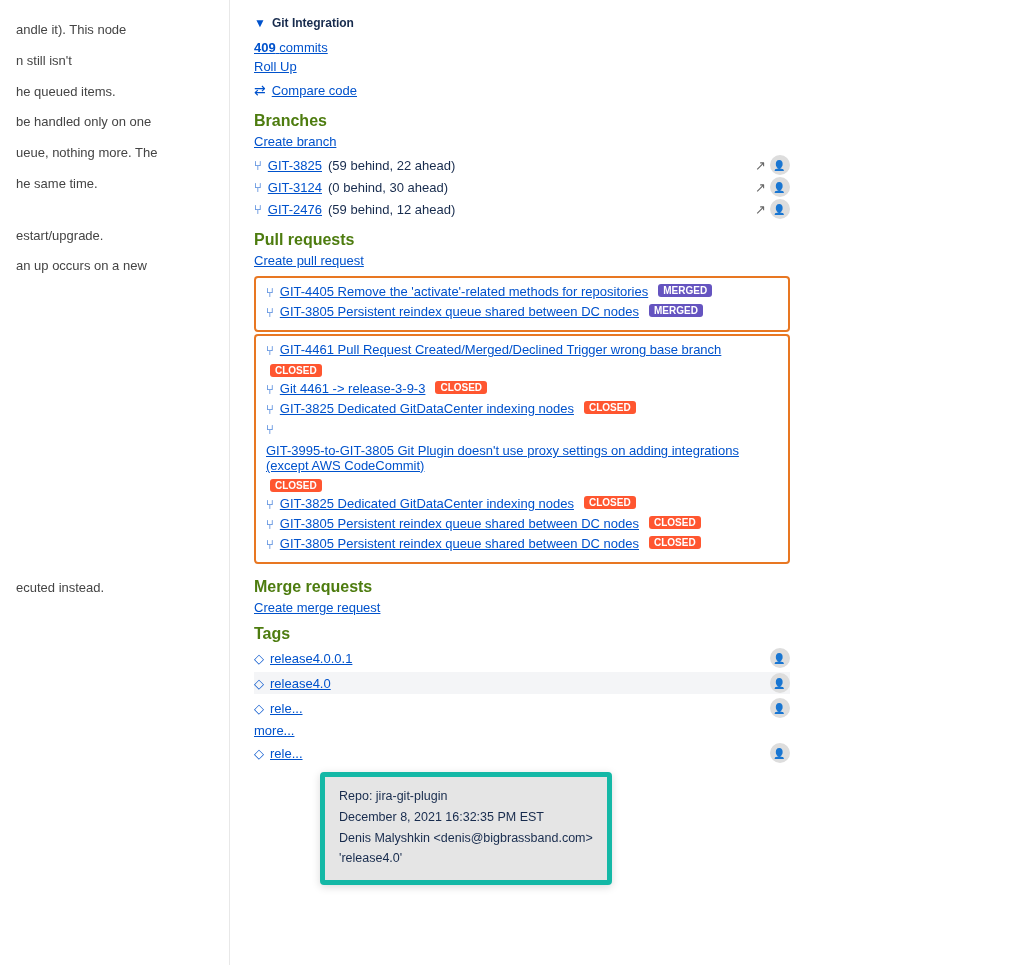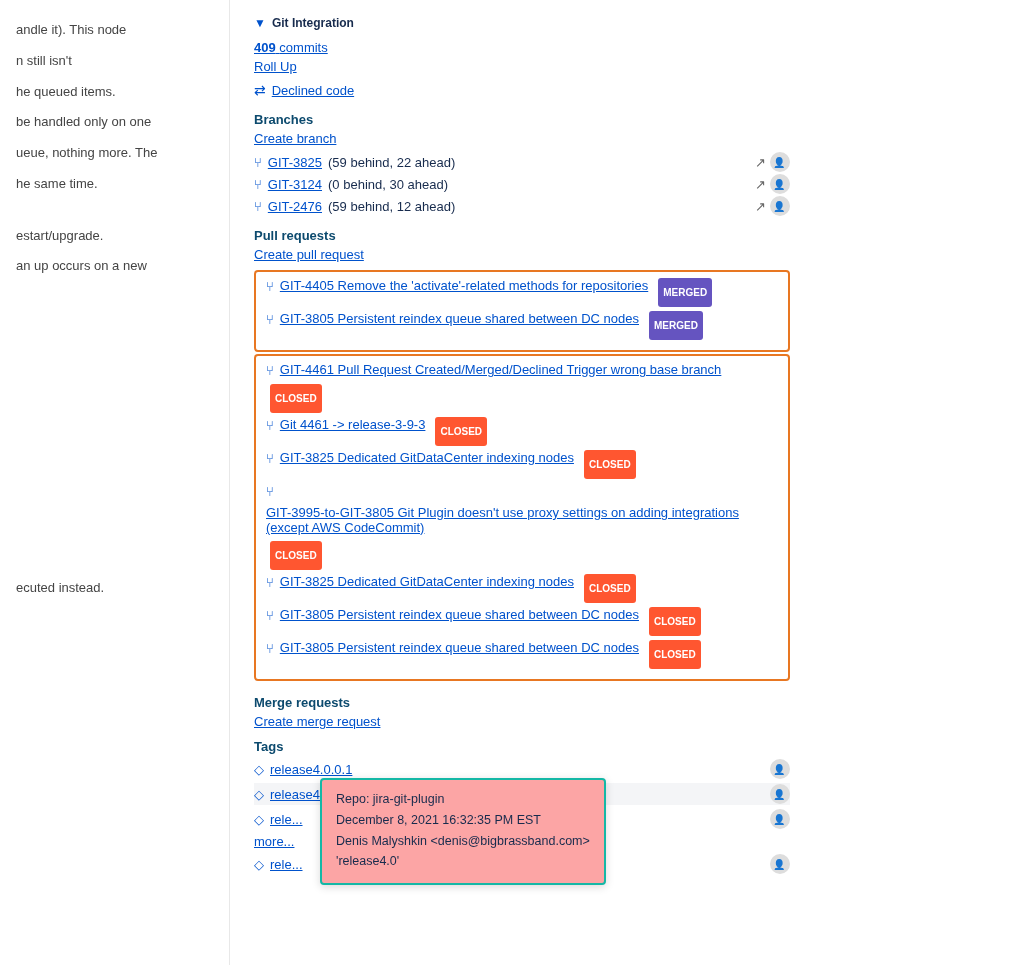--- a/index.html
+++ b/index.html
@@ -63,22 +63,22 @@
       align-items: center;
       gap: 6px;
       margin-bottom: 14px;
     }
     .compare-icon {
       color: #0052cc;
       font-size: 14px;
     }
     .sub-section-title {
       font-weight: 700;
-      font-size: 13px;
-      color: #0c4a6e;
+      font-size: 16px;
+      color: #4d7c0f;
       margin-bottom: 4px;
       margin-top: 10px;
     }
     .branch-row {
       display: flex;
       align-items: center;
       justify-content: space-between;
       margin-bottom: 2px;
     }
     .branch-info {
@@ -113,21 +113,21 @@
       flex-wrap: wrap;
     }
     .pr-icon {
       color: #0052cc;
       font-size: 13px;
       flex-shrink: 0;
       margin-top: 1px;
     }
     .status-badge {
       display: inline-block;
-      padding: 9px 5px;
+      padding: 1px 5px;
       border-radius: 3px;
       font-size: 10px;
       font-weight: 700;
       text-transform: uppercase;
       flex-shrink: 0;
       margin-left: 4px;
     }
     .badge-merged {
       background: #6554c0;
       color: #fff;
@@ -168,22 +168,22 @@
       display: inline-flex;
       align-items: center;
       justify-content: center;
       font-size: 10px;
       color: #666;
     }
     .tooltip-box {
       position: absolute;
       bottom: 80px;
       left: 320px;
-      background: #fca5a5;
-      border: 2px solid #14b8a6;
+      background: #e5e5e5;
+      border: 5px solid #14b8a6;
       border-radius: 4px;
       padding: 10px 14px;
       box-shadow: 0 2px 8px rgba(0,0,0,0.15);
       font-size: 12.5px;
       color: #172b4d;
       z-index: 10;
       min-width: 280px;
     }
     .tooltip-box p {
       margin-bottom: 2px;
@@ -225,21 +225,21 @@
         <span class="commits-num">409</span>
         <span>commits</span>
       </a>
     </div>
     <div style="margin-bottom:8px;">
       <a class="link">Roll Up</a>
     </div>
 
     <div class="compare-row">
       <span class="compare-icon">⇄</span>
-      <a class="link">Declined code</a>
+      <a class="link">Compare code</a>
     </div>
 
     <div>
       <div class="sub-section-title">Branches</div>
       <a class="link">Create branch</a>
 
       <div style="margin-top:6px;">
 
         <div class="branch-row">
           <div class="branch-info">

